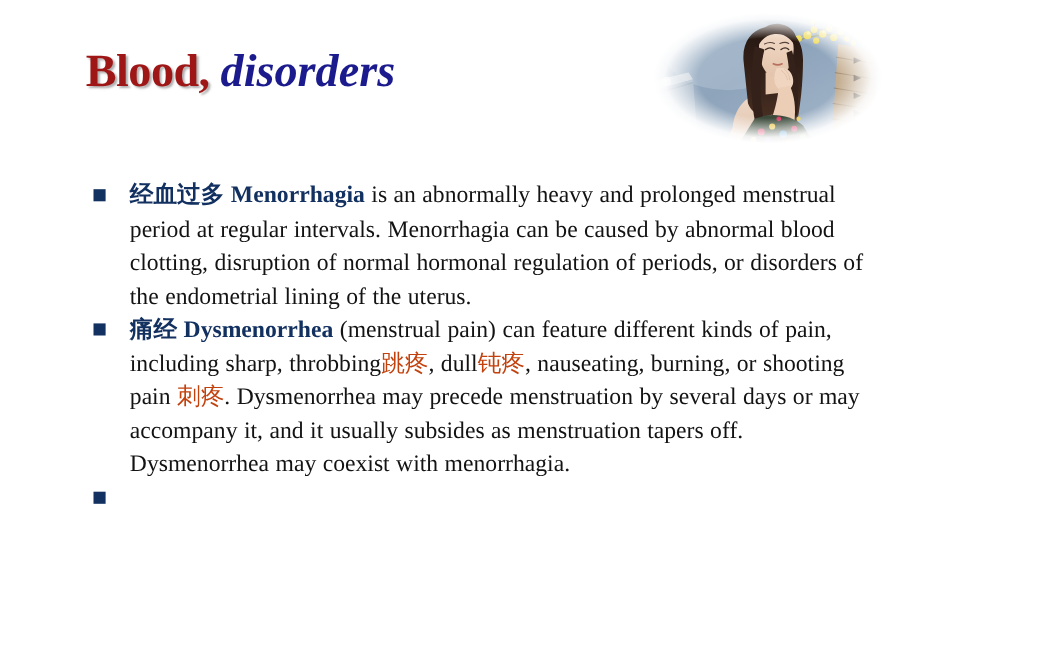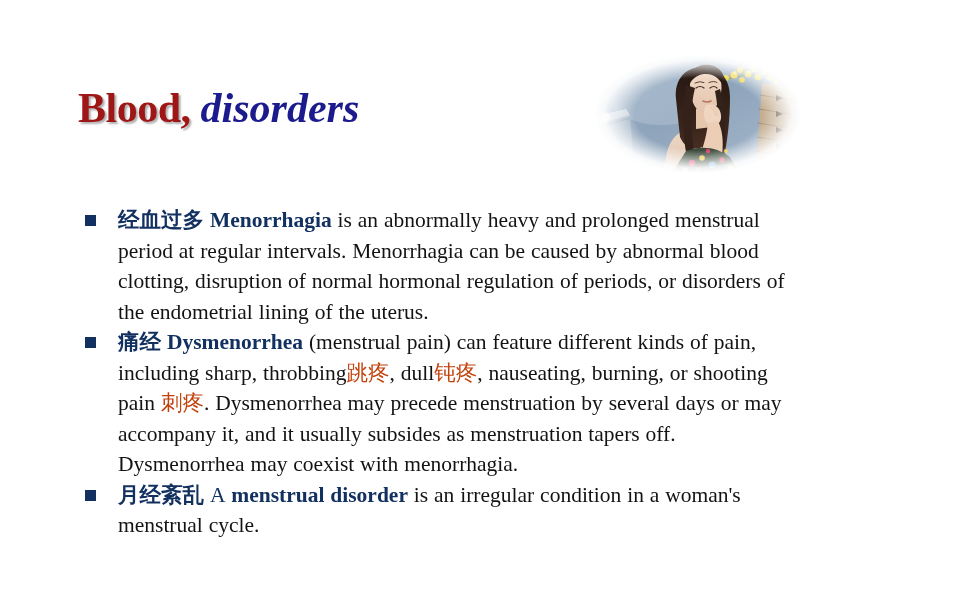--- a/index.html
+++ b/index.html
@@ -13,21 +13,20 @@
     position: relative;
     overflow: hidden;
     font-family: "Liberation Serif", "DejaVu Serif", serif;
   }
 
   
   .slide {
     position: absolute;
     inset: 0;
     background: #ffffff;
-    margin-top: 43px;
   }
 
   
   .title-block {
     position: absolute;
     left: 78px;
     top: 44px;
     white-space: nowrap;
     line-height: 1;
   }
@@ -287,17 +286,16 @@
       <div class="bullet-text"><span class="term-cn">经血过多</span><span class="term"> <span>Menorrhagia</span></span><span> is an abnormally heavy and prolonged menstrual period at regular intervals. Menorrhagia can be caused by abnormal blood clotting, disruption of normal hormonal regulation of periods, or disorders of the endometrial lining of the uterus.</span></div>
     </div>
 
     <div class="bullet-row">
       <span class="bullet-marker"></span>
       <div class="bullet-text"><span class="term-cn">痛经</span><span class="term"> <span>Dysmenorrhea</span></span><span> (menstrual pain) can feature different kinds of pain, including sharp, throbbing</span><span class="cn-inline">跳疼</span><span>, dull</span><span class="cn-inline">钝疼</span><span>, nauseating, burning, or shooting pain </span><span class="cn-inline">刺疼</span><span>. Dysmenorrhea may precede menstruation by several days or may accompany it, and it usually subsides as menstruation tapers off. Dysmenorrhea may coexist with menorrhagia.</span></div>
     </div>
 
     <div class="bullet-row">
       <span class="bullet-marker"></span>
-      <div class="bullet-text"><span class="term-cn">月经紊乱</span><span class="term-plain"> <span>A</span></span><span class="term"> <span>menstrual disorder</span></span><span> is an irregular condition in a woman's menstrual cycle.</span></div>
     </div>
 
   </div>
 </div>
 
 </body></html>

